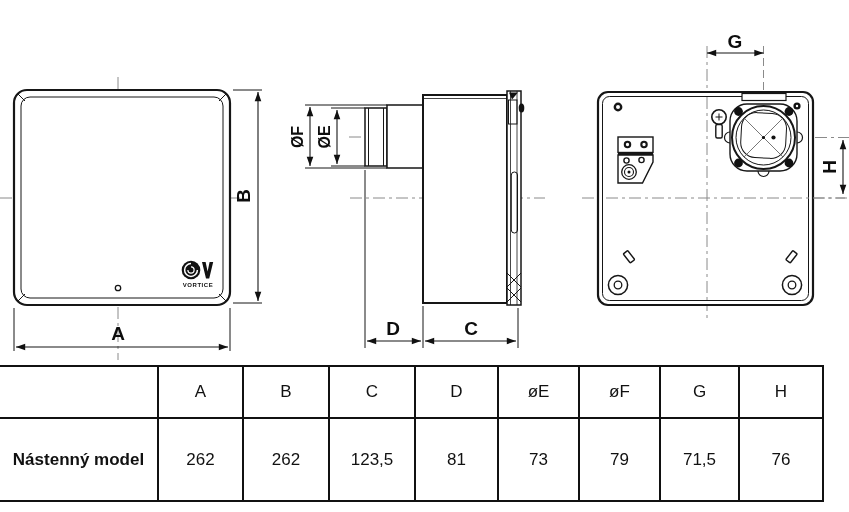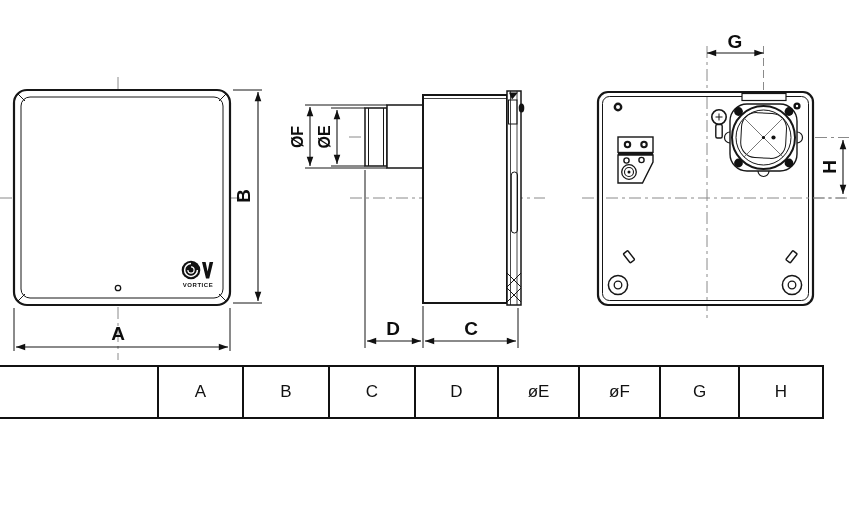--- a/index.html
+++ b/index.html
@@ -229,16 +229,27 @@
     <th></th>
     <th>A</th>
     <th>B</th>
     <th>C</th>
     <th>D</th>
     <th>øE</th>
     <th>øF</th>
     <th>G</th>
     <th>H</th>
   </tr>
+  <tr class="val-row">
+    <th class="row-label">Nástenný model</th>
+    <td>262</td>
+    <td>262</td>
+    <td>123,5</td>
+    <td>81</td>
+    <td>73</td>
+    <td>79</td>
+    <td>71,5</td>
+    <td>76</td>
+  </tr>
 </tbody>
     </table>
 
 </div>
 
 </body></html>

